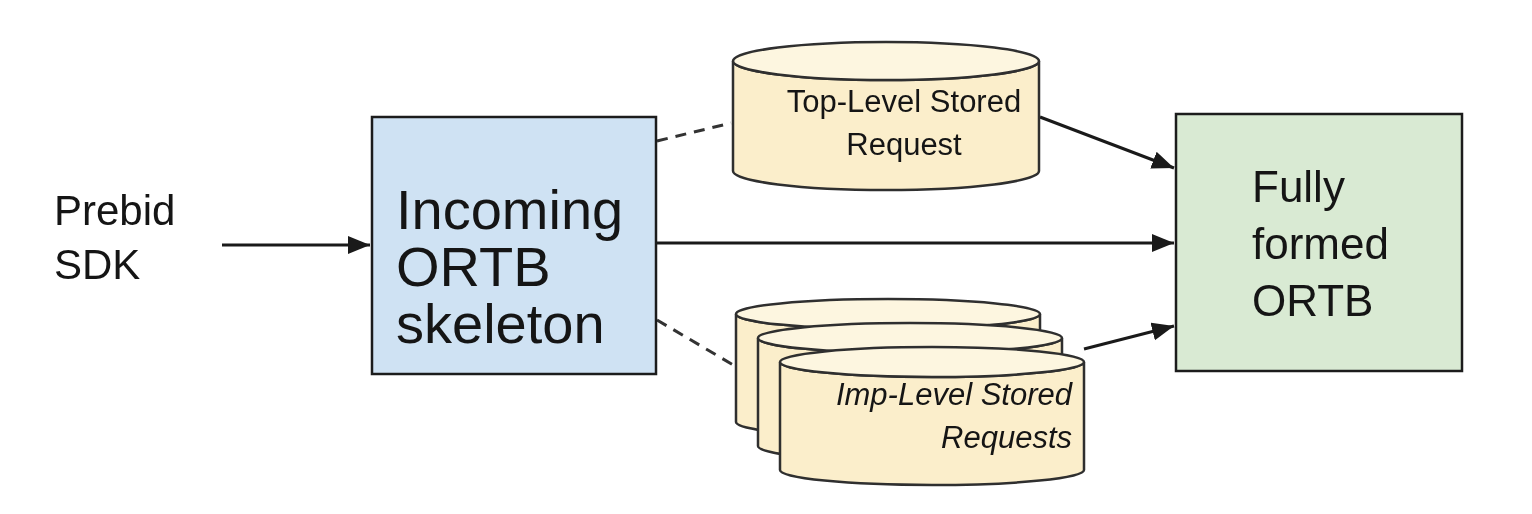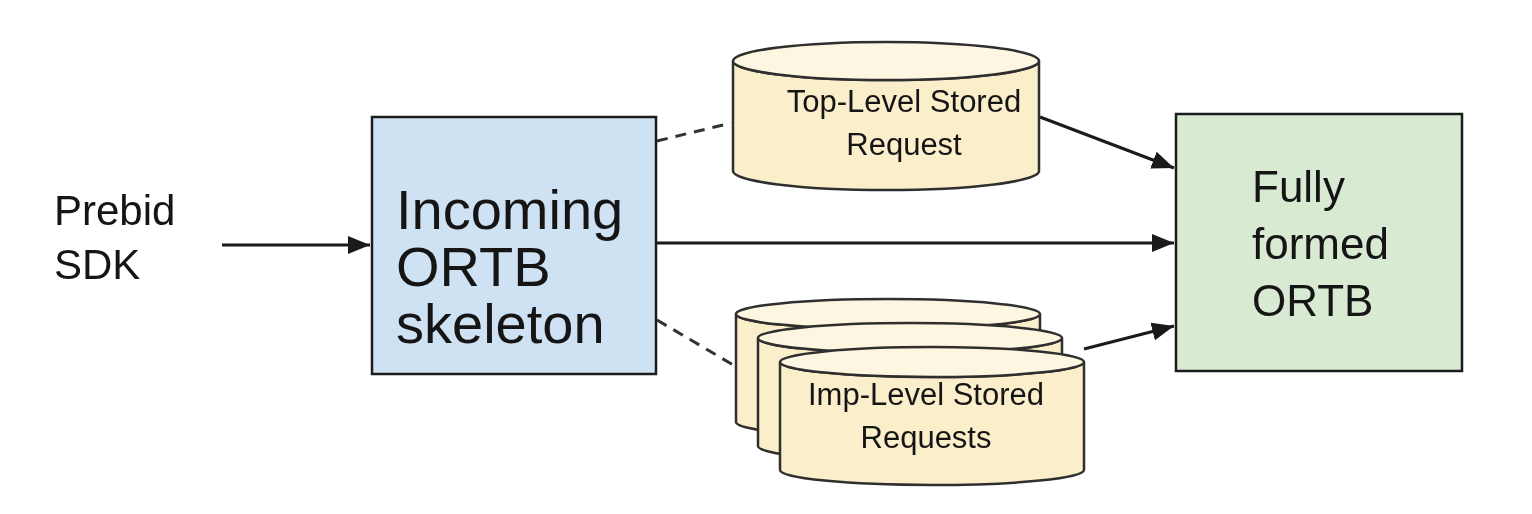--- a/index.html
+++ b/index.html
@@ -23,21 +23,21 @@
   .label {
     position: absolute;
     white-space: pre-line;
     color: #151515;
     font-weight: 400;
   }
   .lbl-prebid   { left: 54px;   top: 184px; font-size: 42px; line-height: 54px; }
   .lbl-incoming { left: 396px;  top: 140px; font-size: 56px; line-height: 57px; margin-top: 41px; }
   .lbl-fully    { left: 1252px; top: 158px; font-size: 44px; line-height: 57px; }
   .lbl-topcyl   { left: 733px;  top: 80px;  width: 342px; text-align: center; font-size: 31px; line-height: 43px; }
-  .lbl-impcyl   { left: 780px;  top: 373px; width: 292px; text-align: center; font-size: 31px; line-height: 43px; }
+  .lbl-impcyl   { left: 780px;  top: 373px; width: 292px; text-align: right; font-size: 31px; line-height: 43px; font-style: italic; }
 </style>
 </head>
 <body>
 
 <div class="canvas">
 
   <svg width="1532" height="514" viewBox="0 0 1532 514">
     <defs>
       <marker id="arw" markerUnits="userSpaceOnUse" markerWidth="26" markerHeight="20" refX="22" refY="9" orient="auto">
         <path d="M0,0 L22,9 L0,18 Z" fill="#1a1a1a"></path>

